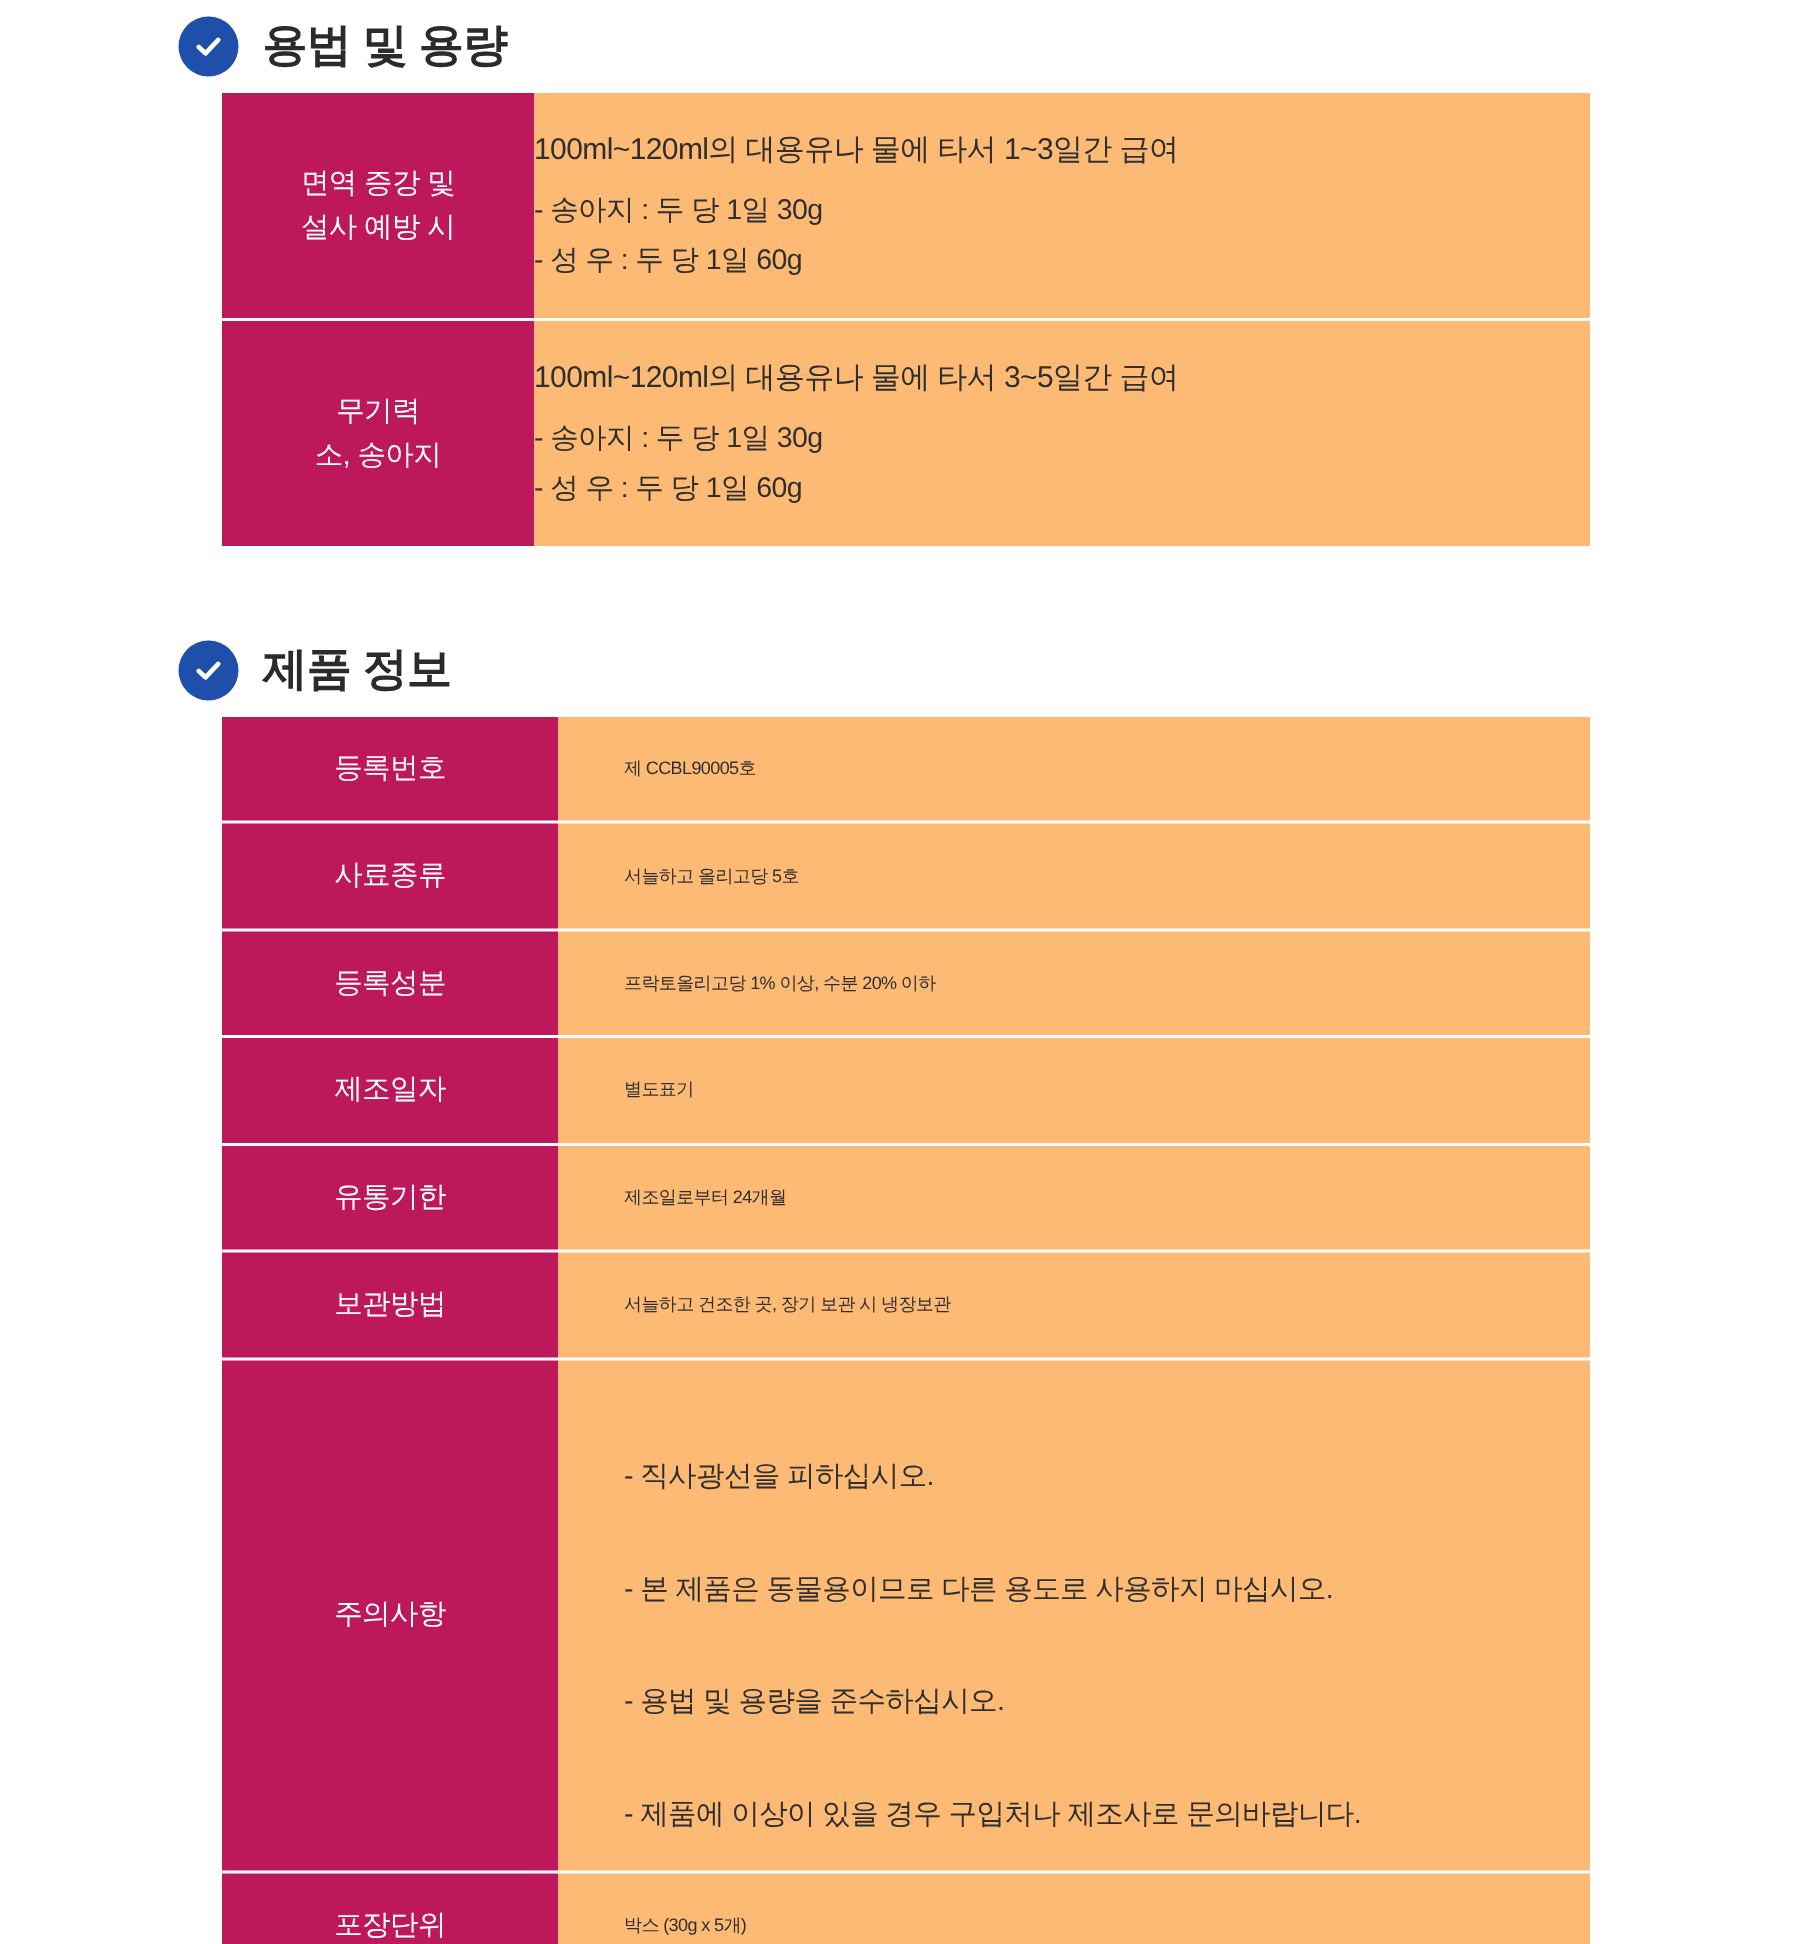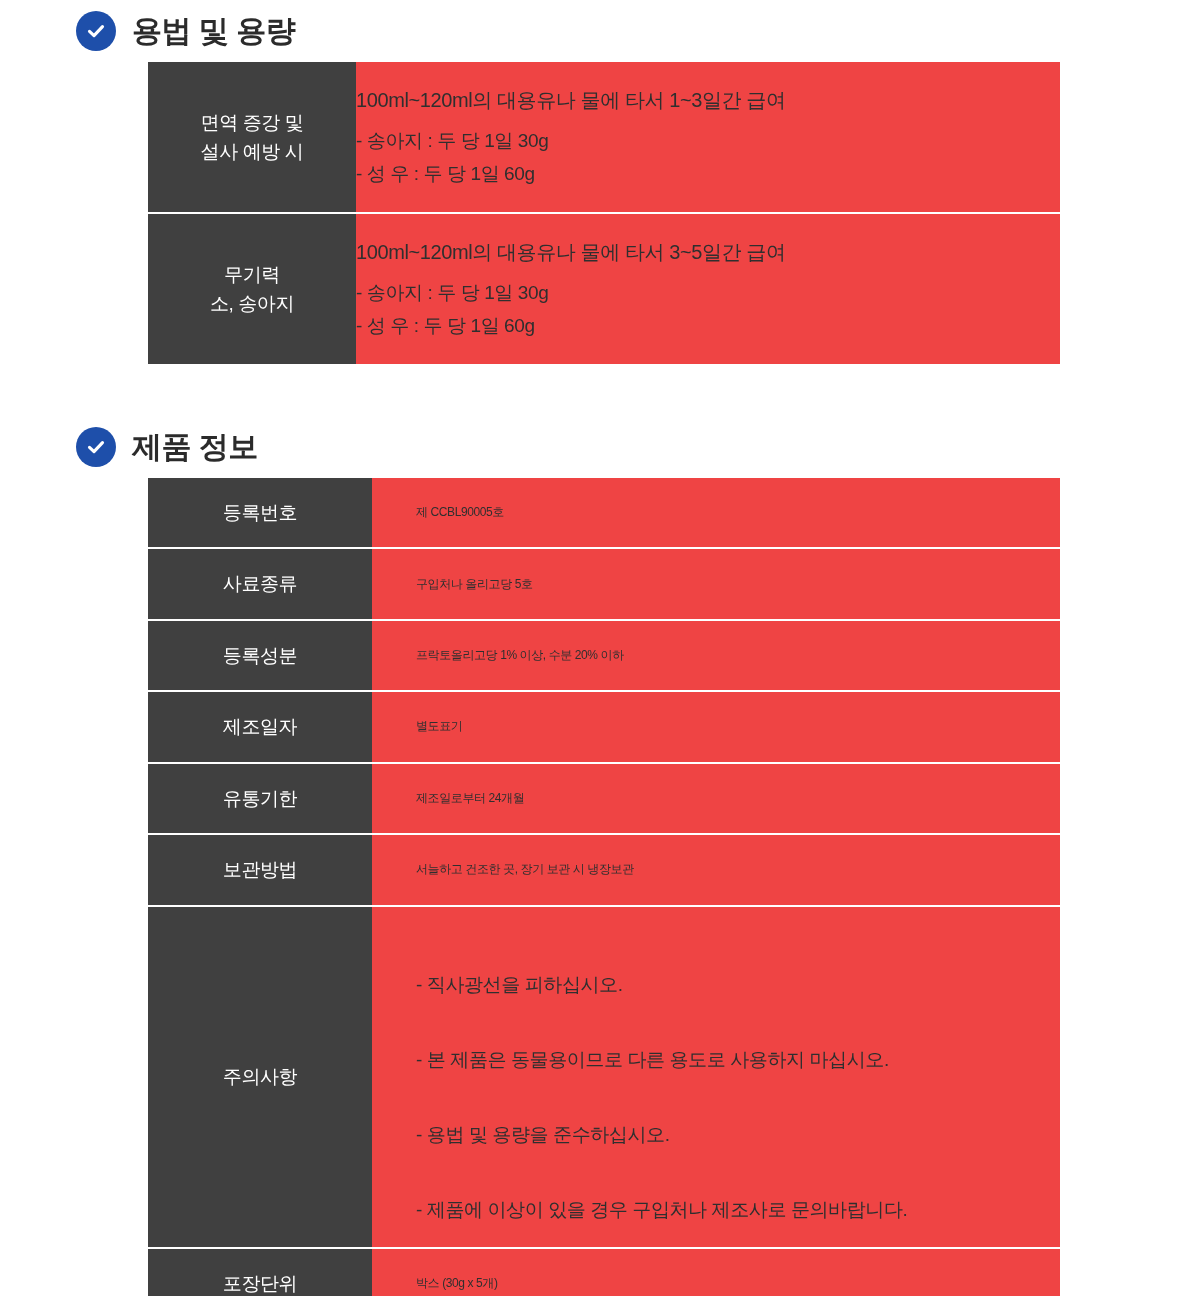--- a/index.html
+++ b/index.html
@@ -18,21 +18,21 @@
     width: 1200px;
     box-sizing: border-box;
     padding: 0 0 60px 0;
   }
 
   
   .section-head {
     display: flex;
     align-items: center;
     gap: 16px;
-    padding-left: 76px;
+    padding-left: 119px;
     height: 62px;
   }
   .check-badge {
     width: 40px;
     height: 40px;
     border-radius: 50%;
     background: #1e4faa;
     display: flex;
     align-items: center;
     justify-content: center;
@@ -53,31 +53,31 @@
     width: 912px;
     border-collapse: collapse;
     table-layout: fixed;
   }
   .table td {
     vertical-align: middle;
     padding: 0;
   }
   .th-cell {
     width: 208px;
-    background: #404040;
+    background: #be185d;
     color: #ffffff;
     text-align: center;
     font-size: 19px;
     line-height: 1.55;
     letter-spacing: -0.4px;
     border-bottom: 2px solid #ffffff;
     padding: 14px 8px;
   }
   .td-cell {
-    background: #ef4444;
+    background: #fdba74;
     color: #2f2f2f;
     font-size: 20px;
     line-height: 1.6;
     letter-spacing: -0.4px;
     padding: 18px 0 18px 44px;
     border-bottom: 2px solid #ffffff;
   }
   .td-cell .lead {
     display: block;
     margin-bottom: 8px;
@@ -166,21 +166,21 @@
   </div>
 
   <table class="table info-table">
     <tbody>
       <tr>
         <td class="th-cell">등록번호</td>
         <td class="td-cell">제 CCBL90005호</td>
       </tr>
       <tr>
         <td class="th-cell">사료종류</td>
-        <td class="td-cell">구입처나 올리고당 5호</td>
+        <td class="td-cell">서늘하고 올리고당 5호</td>
       </tr>
       <tr>
         <td class="th-cell">등록성분</td>
         <td class="td-cell">프락토올리고당 1% 이상, 수분 20% 이하</td>
       </tr>
       <tr>
         <td class="th-cell">제조일자</td>
         <td class="td-cell">별도표기</td>
       </tr>
       <tr>

